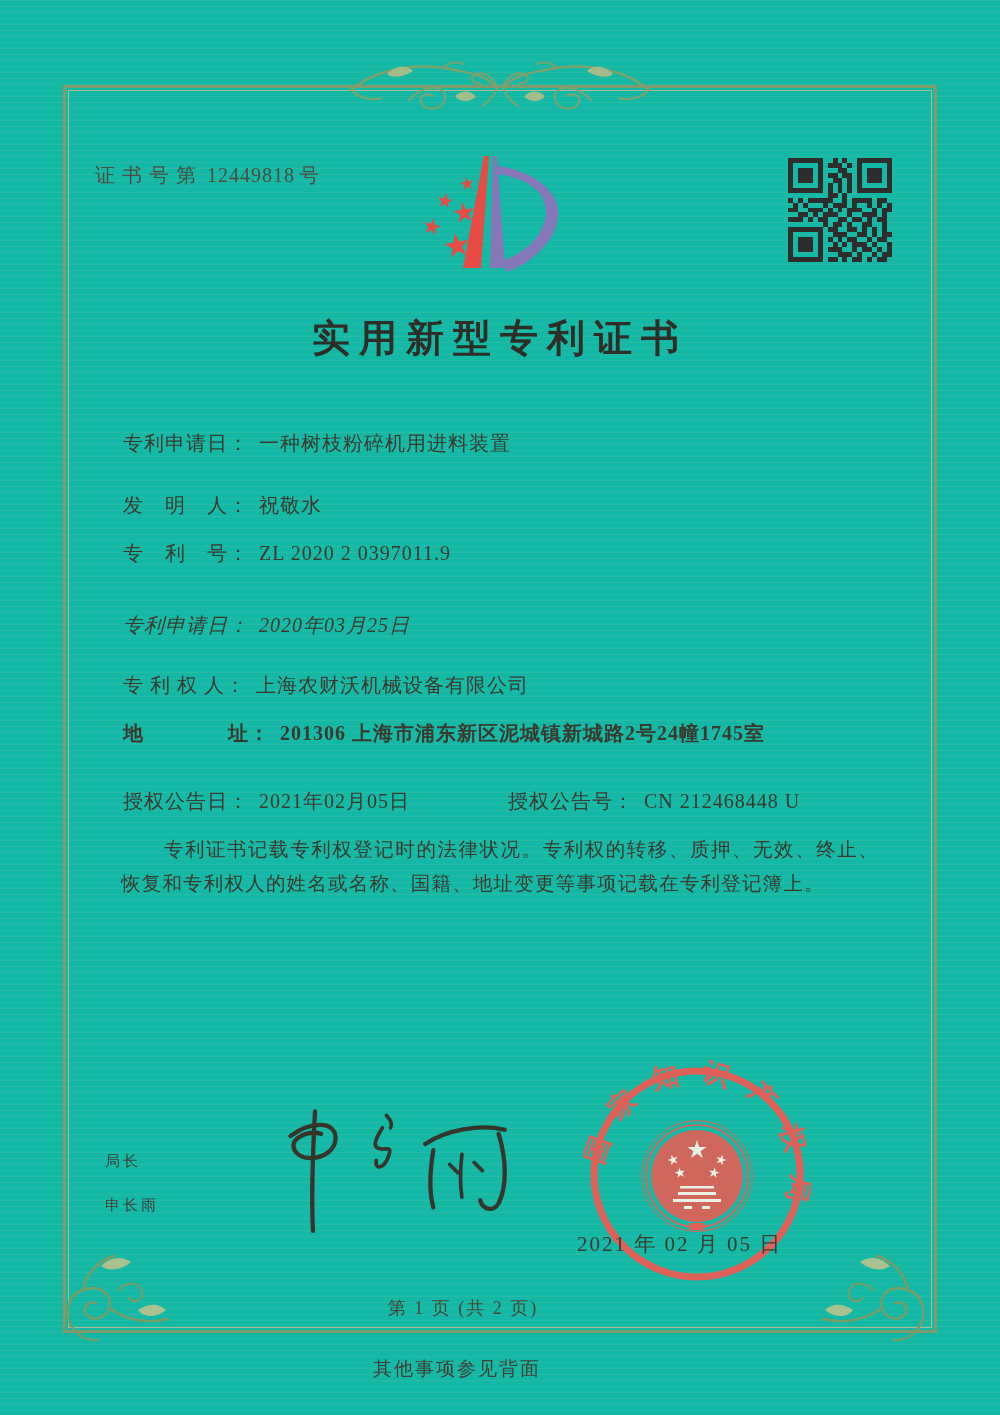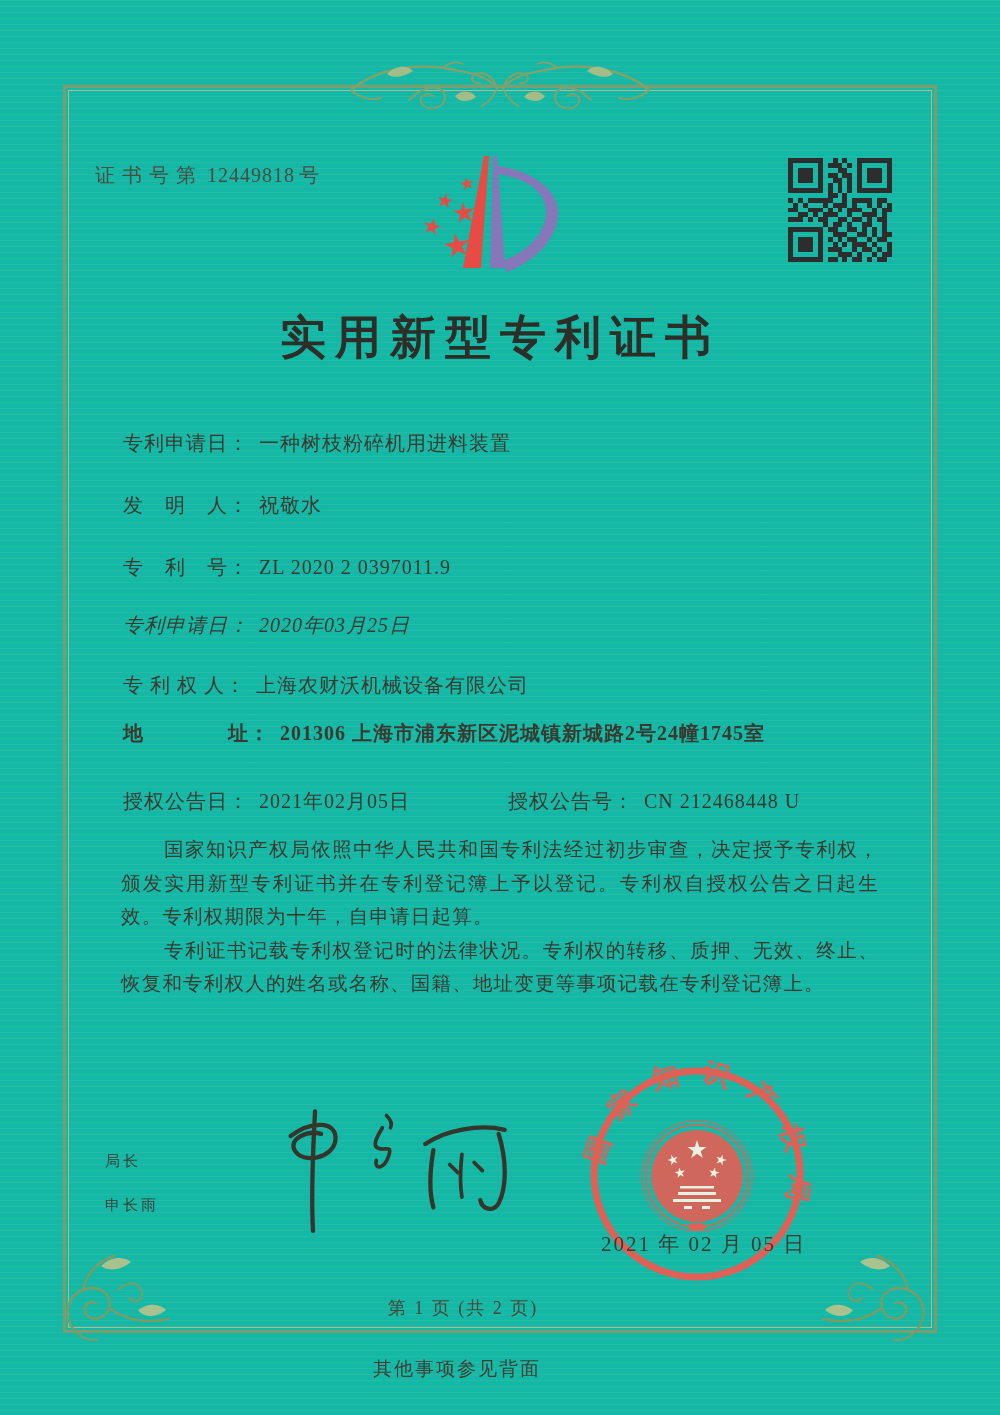--- a/index.html
+++ b/index.html
@@ -29,43 +29,43 @@
   .certno .sp { letter-spacing:7px; }
   .certno .num { letter-spacing:1px; margin:0 4px; }
 
   .logo { position:absolute; left:418px; top:148px; }
   #qr { position:absolute; left:788px; top:158px; width:104px; height:104px;
     display:grid; grid-template-columns:repeat(21,1fr); grid-auto-rows:1fr; }
   #qr i { display:block; }
   #qr i.m { background:#2d2d2d; }
 
   .title { position:absolute; left:0; top:300px; width:100%; text-align:center;
-    font-size:46px; font-weight:600; letter-spacing:9px; color:#2e2e28; line-height:76px; }
+    font-size:38px; font-weight:600; letter-spacing:9px; color:#2e2e28; line-height:76px; }
 
   .field { position:absolute; left:123px; font-size:20px; color:#39392f;
     letter-spacing:1px; line-height:26px; white-space:nowrap; }
   .fval { margin-left:10px; }
-  .f-name  { top:430px; } .f-inv { top:492px; } .f-pat { top:554px; }
+  .f-name  { top:430px; } .f-inv { top:492px; } .f-pat { top:540px; }
   .f-app   { top:612px;font-style:italic; } .f-pee { top:672px; } .f-addr { top:720px;font-weight:bold; }
   .f-grant { top:788px; }
   .f-grant .grant-no { position:absolute; left:385px; top:0; white-space:nowrap; }
 
   .bodytext { position:absolute; left:121px; top:833px; width:758px;
     font-size:19.5px; line-height:33.5px; letter-spacing:1.2px; color:#39392f;
     text-align:justify; }
   .bodytext p { margin:0; text-indent:2.2em; }
 
   .chief { position:absolute; left:105px; font-family:Liberation Serif, serif;
     font-size:15px; color:#3d3d36; letter-spacing:3px; }
   .chief-title { top:1152px; } .chief-name { top:1196px; }
 
   .sig { position:absolute; left:262px; top:1092px; }
 
   .seal { position:absolute; left:583px; top:1060px; opacity:.93; }
-  .seal-date { position:absolute; left:601px; top:1230px; font-size:21px;
+  .seal-date { position:absolute; left:577px; top:1230px; font-size:21px;
     letter-spacing:2px; color:#3a3a30; white-space:nowrap; }
 
   .page-ind { position:absolute; left:0; top:1296px; width:100%; text-align:center;
     transform:translateX(-37px); font-size:18px; letter-spacing:2px; color:#474738; }
   .back-note { position:absolute; left:0; top:1356px; width:100%; text-align:center;
     transform:translateX(-43px); font-size:19px; letter-spacing:2px; color:#3e3e35; }
 </style>
 </head>
 <body>
 
@@ -599,21 +599,20 @@
   <div class="field f-grant">
     <span>
       <span>授权公告日：</span><span class="fval">2021年02月05日</span>
     </span>
     <span class="grant-no">
       <span>授权公告号：</span><span class="fval">CN 212468448 U</span>
     </span>
   </div>
 
   <div class="bodytext">
-    <p>国家知识产权局依照中华人民共和国专利法经过初步审查，决定授予专利权，颁发实用新型专利证书并在专利登记簿上予以登记。专利权自授权公告之日起生效。专利权期限为十年，自申请日起算。</p>
     <p>专利证书记载专利权登记时的法律状况。专利权的转移、质押、无效、终止、恢复和专利权人的姓名或名称、国籍、地址变更等事项记载在专利登记簿上。</p>
   </div>
 
   <div class="chief chief-title">局长</div>
   <div class="chief chief-name">申长雨</div>
 
   <svg class="sig" width="255" height="145" viewBox="0 0 250 140">
     <g fill="none" stroke="#35352b" stroke-width="4.2" stroke-linecap="round">
       <path d="M28,42 C50,26 74,28 72,46 C70,64 40,70 32,56 C26,45 44,36 58,40"></path>
       <path d="M52,18 C50,55 48,100 50,135"></path>

